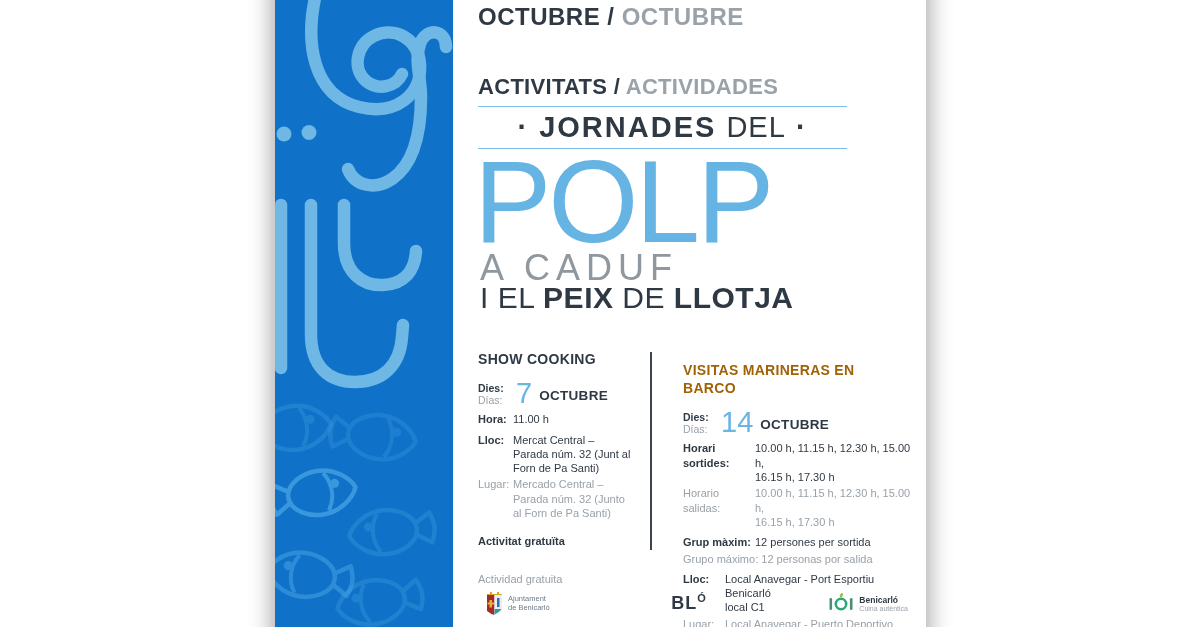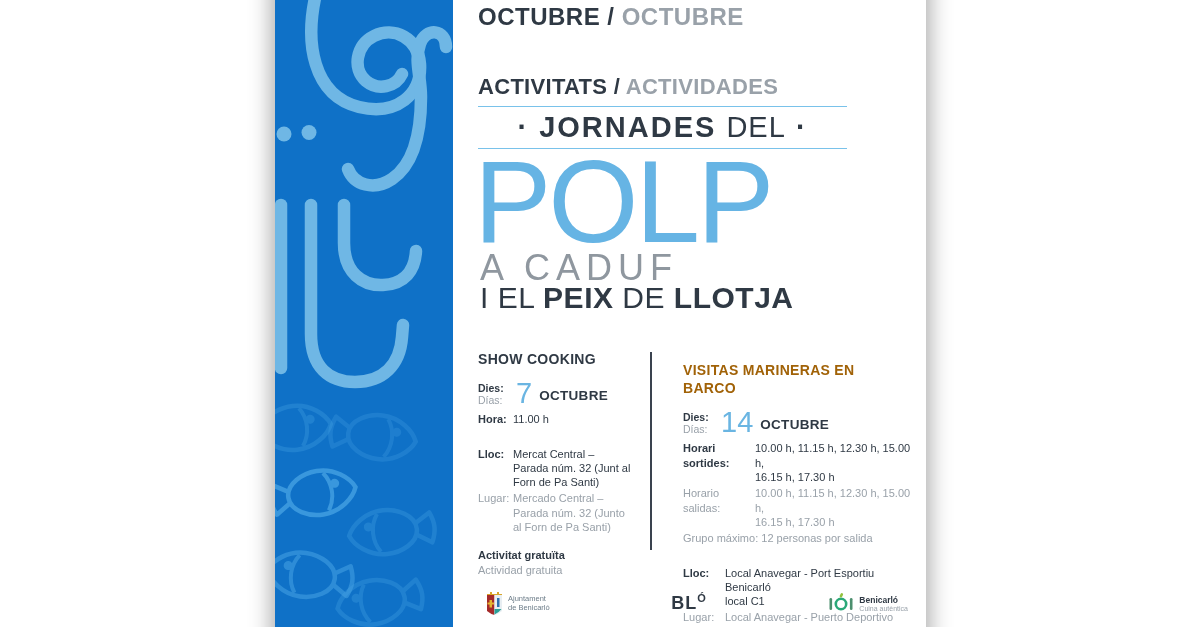--- a/index.html
+++ b/index.html
@@ -50,23 +50,23 @@
   .dies-labels .ca{font-weight:bold;color:#2f3944;}
   .dies-labels .es{color:#99a1a9;}
   .day-num{font-size:29px;line-height:.9;font-weight:normal;color:#6ab5e2;margin:0 7px 0 4px;}
   .day-month{font-size:13.5px;font-weight:bold;color:#2f3944;padding-bottom:2px;letter-spacing:.3px;}
   .row{display:flex;margin-bottom:2px;}
   .row .lbl{flex:none;font-weight:bold;color:#2f3944;}
   .row .lbl.es{font-weight:normal;color:#99a1a9;}
   .row .val{white-space:pre-line;}
   .row .val.es{color:#99a1a9;}
   .w35{width:35px;} .w42{width:42px;} .w72{width:72px;}
-  .mt6{margin-top:20px;}
+  .mt6{margin-top:6px;}
   .free-ca{font-weight:bold;margin-top:14px;}
-  .free-es{color:#99a1a9;}
+  .free-es{color:#99a1a9;margin-top:23px;}
   
   .footer{position:absolute;left:8px;top:583px;width:422px;height:40px;display:flex;align-items:center;justify-content:space-between;}
   .crest{display:flex;align-items:center;}
   .crest-text{font-size:7.5px;line-height:1.2;color:#6d7d89;margin-left:5px;}
   .blo{margin-left:32px;font-size:18px;font-weight:bold;color:#2f3944;letter-spacing:1px;}
   .blo sup{font-size:11px;}
   .cuina{margin-left:32px;display:flex;align-items:center;}
   .cuina-text{margin-left:5px;}
   .cuina-text .t1{font-size:8.5px;font-weight:bold;color:#2f3944;}
   .cuina-text .t2{font-size:7px;color:#9aa3ab;}
@@ -183,20 +183,24 @@
         <span class="lbl w72">Horari sortides:</span>
         <span class="val">10.00 h, 11.15 h, 12.30 h, 15.00 h,
 16.15 h, 17.30 h</span>
       </div>
       <div class="row">
         <span class="lbl es w72">Horario salidas:</span>
         <span class="val es">10.00 h, 11.15 h, 12.30 h, 15.00 h,
 16.15 h, 17.30 h</span>
       </div>
 
+      <div class="row mt6">
+        <span class="lbl w72">Grup màxim:</span>
+        <span class="val">12 persones per sortida</span>
+      </div>
       <div class="row">
         <span class="lbl es">Grupo máximo:</span>
         <span class="val es">&nbsp;</span>
         <span class="val es">12 personas por salida</span>
       </div>
 
       <div class="row mt6">
         <span class="lbl w42">Lloc:</span>
         <span class="val">Local Anavegar - Port Esportiu Benicarló
 local C1</span>

